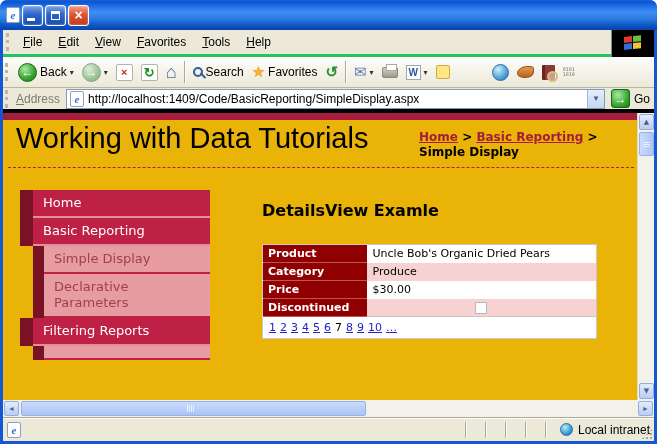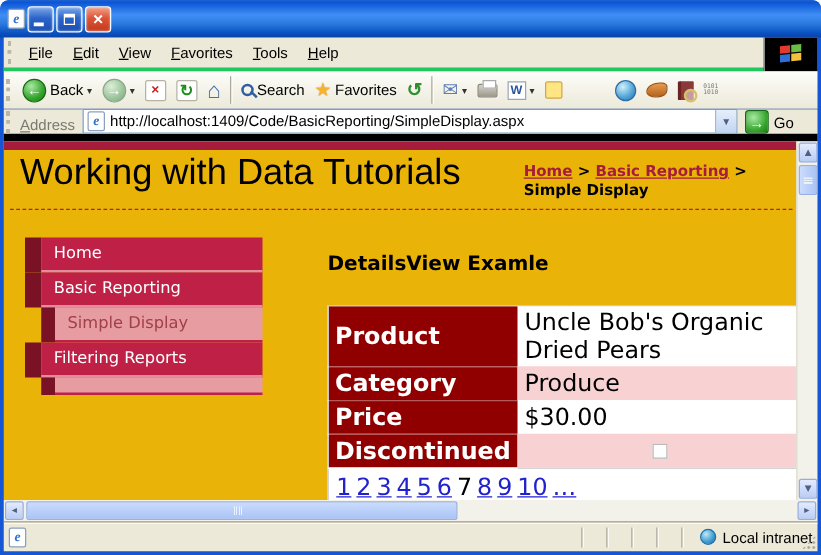--- a/index.html
+++ b/index.html
@@ -61,21 +61,21 @@
   .print-ico{width:16px;height:11px;background:linear-gradient(#D6D2C6,#9D9A8D);border:1px solid #8A877C;border-radius:2px;position:relative;}
   .print-ico::before{content:"";position:absolute;left:3px;top:-4px;width:9px;height:5px;background:#fff;border:1px solid #AAA;}
   .word-ico{width:15px;height:15px;background:#fff;border:1px solid #9AA5B5;color:#2B579A;font-weight:bold;font-size:10px;
     display:inline-flex;align-items:center;justify-content:center;}
   .notes-ico{width:14px;height:14px;background:#FFE584;border:1px solid #CDA94A;border-radius:2px;}
   .globe-ico{width:17px;height:17px;border-radius:50%;background:radial-gradient(circle at 35% 30%,#CFF0FB,#57A8D8 55%,#2B6FA8);border:1px solid #2B6FA8;}
   .fox-ico{width:17px;height:12px;background:linear-gradient(#E89A4F,#B5651D);border-radius:70% 30% 55% 45%;border:1px solid #9A5518;}
   .book-ico{width:13px;height:15px;background:#8A3A3A;border-left:3px solid #6A2222;border-radius:1px;position:relative;}
   .book-ico::after{content:"";position:absolute;right:-3px;bottom:-2px;width:7px;height:7px;border:2px solid #D8C06A;border-radius:50%;background:rgba(255,255,255,.5);}
   .binary-ico{font:5px/5px "DejaVu Sans Mono",monospace;color:#777;white-space:pre;text-align:left;}
-  .addressbar{height:25px;display:flex;align-items:flex-end;border-bottom:6px solid #000000;padding:0 19px 0 1px;}
+  .addressbar{height:25px;display:flex;align-items:center;border-bottom:4px solid #000000;padding:0 4px 0 1px;}
   .addr-label{font-size:12px;color:#7A7A72;padding:0 6px 0 2px;}
   .addr-label::first-letter{text-decoration:underline;}
   .addr-field{flex:1;height:20px;background:#fff;border:1px solid #7F9DB9;display:flex;align-items:center;padding-left:3px;}
   .addr-url{font-size:12px;color:#000;flex:1;margin-left:4px;white-space:nowrap;overflow:hidden;}
   .combo-btn{width:17px;height:18px;background:linear-gradient(180deg,#E6EEFB,#C2D5F2);border-left:1px solid #9DB7DC;
     display:flex;align-items:center;justify-content:center;font-size:8px;color:#4D6185;}
   .go-btn{display:flex;align-items:center;gap:4px;margin-left:6px;font-size:12px;color:#000;}
   .go-sq{width:19px;height:19px;border-radius:3px;background:radial-gradient(circle at 35% 30%,#A9E9A1,#34A42C 65%,#1C7A18);
     border:1px solid #17661A;color:#fff;font-weight:bold;display:inline-flex;align-items:center;justify-content:center;font-size:12px;}
   
@@ -88,21 +88,21 @@
   .page-divider{position:absolute;left:5px;right:20px;top:54px;border-top:1px dashed #B41E41;}
   .sidebar{position:absolute;left:17px;top:77px;width:190px;font-size:13px;line-height:16px;}
   .nav1{display:flex;}
   .nav1 .blk{width:13px;background:#7A1226;flex:0 0 auto;}
   .nav1 .bar{flex:1;background:#BE2046;color:#fff;padding:5px 10px;border-bottom:2px solid #E18D9B;}
   .nav2{display:flex;padding-left:13px;}
   .nav2 .blk{width:11px;background:#7A1226;flex:0 0 auto;}
   .nav2 .bar{flex:1;background:#E79CA2;color:#A04048;padding:5px 10px;border-bottom:2px solid #BE2046;}
   .nav2.clipped .bar{height:14px;padding:0 10px;}
   .content-heading{position:absolute;left:259px;top:88px;margin:0;font:bold 16px "DejaVu Sans",sans-serif;color:#000;}
-  .details{position:absolute;left:259px;top:131px;border-collapse:collapse;font-size:19px;border:1px solid #C8C8C8;background:#fff;}
+  .details{position:absolute;left:259px;top:131px;border-collapse:collapse;font-size:11px;border:1px solid #C8C8C8;background:#fff;}
   .details th{background:#900000;color:#fff;text-align:left;font-weight:bold;padding:2px 5px;width:104px;border-bottom:1px solid rgba(255,255,255,.35);}
   .details td{padding:2px 6px;width:230px;color:#000;}
   .details tr:nth-child(even) td{background:#F8D2D2;}
   .details td.chk{text-align:center;}
   .checkbox{display:inline-block;width:12px;height:12px;background:#FDFDFD;border:1px solid #B9B9B9;vertical-align:middle;}
   .pager-cell{border-top:1px solid #C8C8C8;padding:4px 6px !important;background:#fff !important;}
   .pg{display:inline-block;margin-right:4px;color:#2222CC;text-decoration:underline;cursor:pointer;}
   .pg.current{color:#000;text-decoration:none;cursor:default;}
   
   .vscroll{position:absolute;right:0;top:0;width:17px;height:287px;background:#F2F1EA;border-left:1px solid #DEDBCE;}
@@ -263,20 +263,21 @@
       <div class="nav1">
         <span class="blk"></span>
         <span class="bar">Basic Reporting</span>
       </div>
       <div class="nav2">
         <span class="blk"></span>
         <span class="bar">Simple Display</span>
       </div>
       <div class="nav2">
         <span class="blk"></span>
+        <span class="bar">Declarative Parameters</span>
       </div>
       <div class="nav1">
         <span class="blk"></span>
         <span class="bar">Filtering Reports</span>
       </div>
       <div class="nav2 clipped">
         <span class="blk"></span>
         <span class="bar"></span>
       </div>
     </div>

